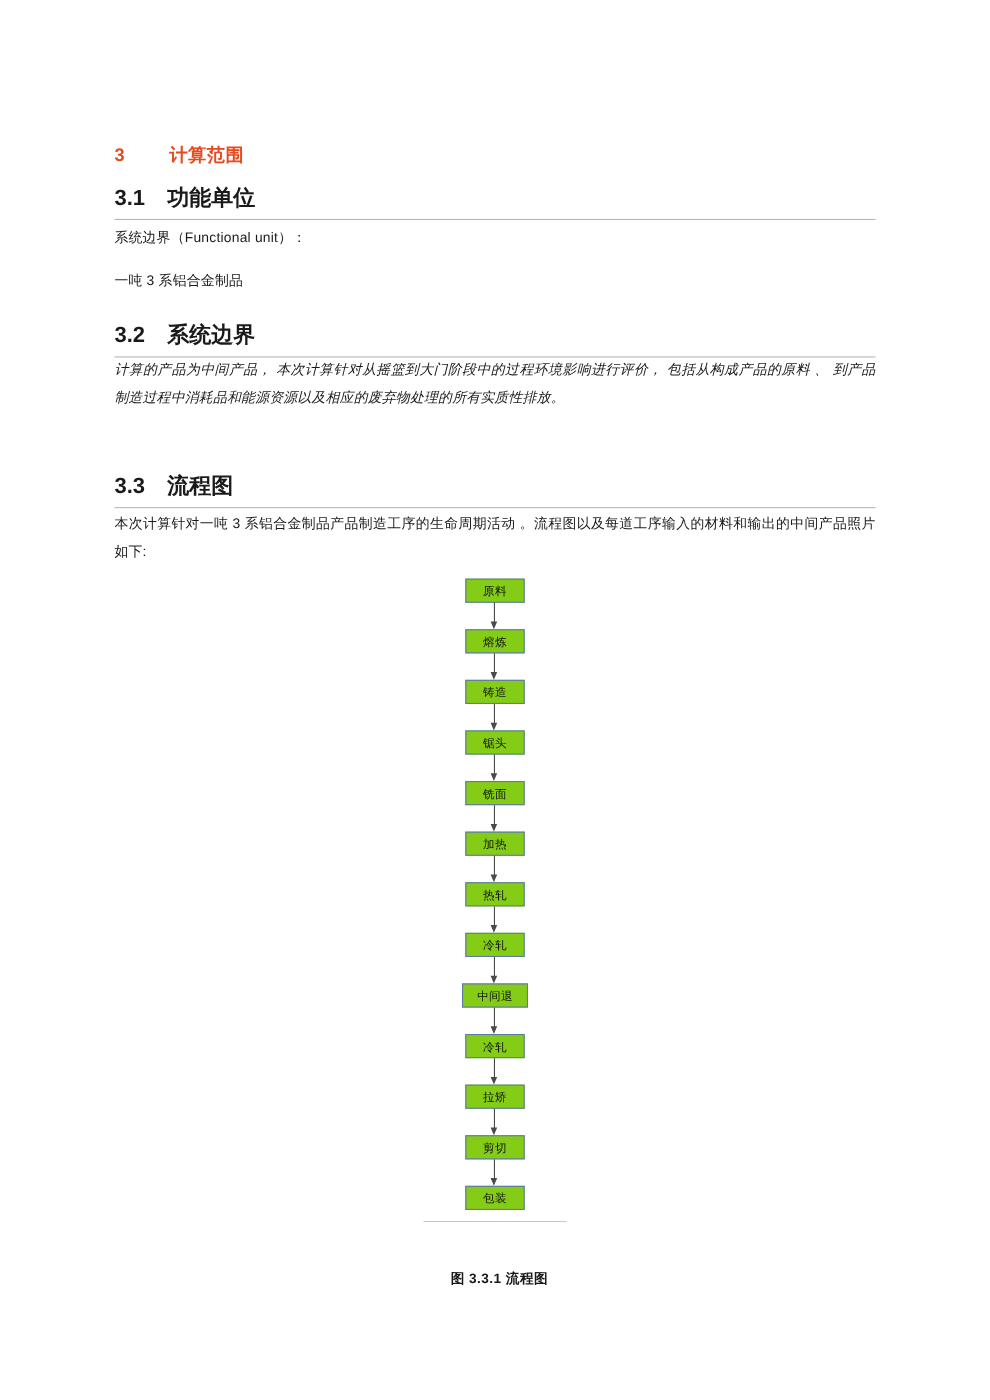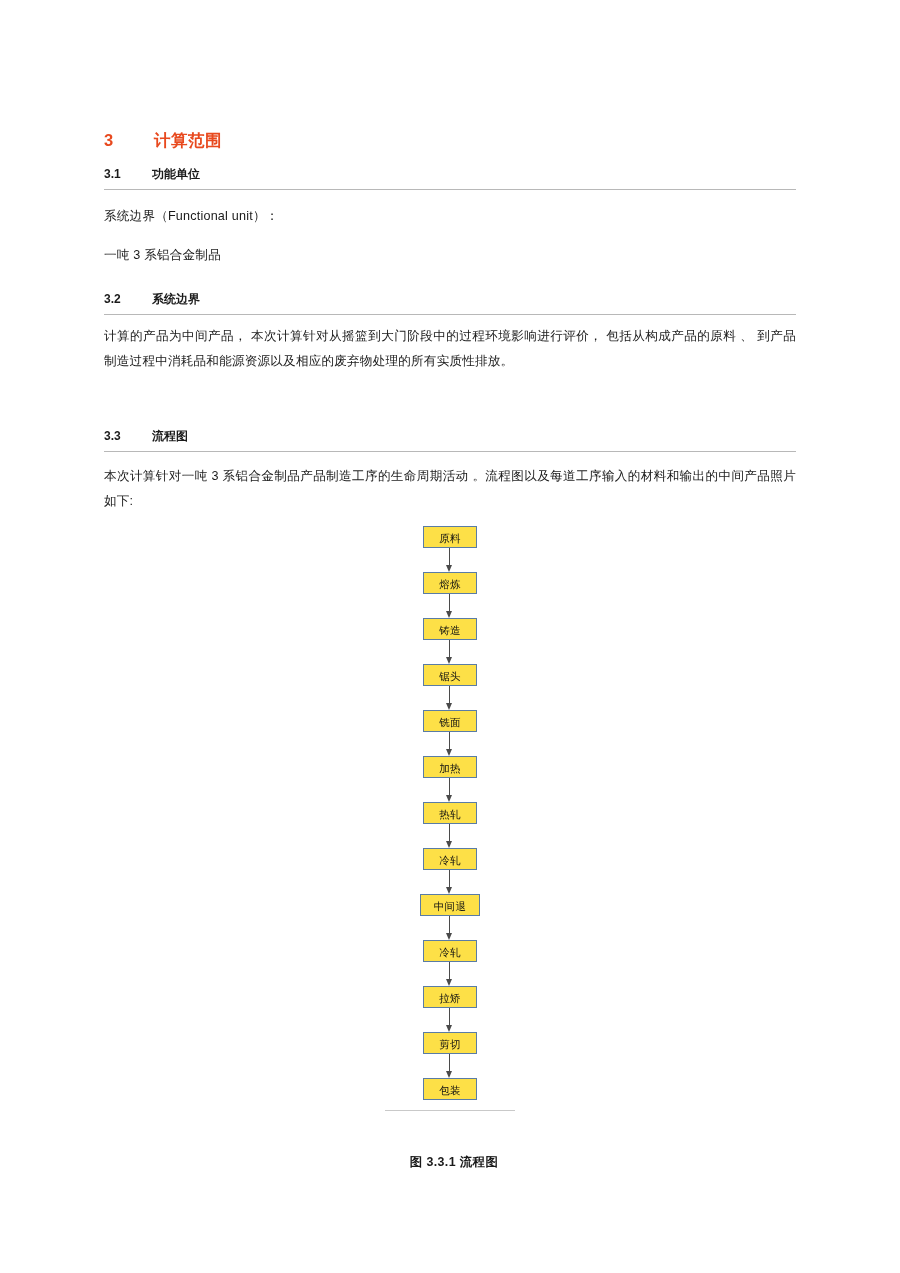--- a/index.html
+++ b/index.html
@@ -41,21 +41,21 @@
     top: 114px;
     left: 0;
     letter-spacing: 0.5px;
   }
   h1.sec-title .num {
     display: inline-block;
     width: 50px;
   }
 
   h2.sub-title {
-    font-size: 12px;
+    font-size: 20px;
     font-weight: bold;
     color: #1a1a1a;
     margin: 0;
     padding: 0 0 6px 0;
     border-bottom: 1px solid #b8b8b8;
     position: absolute;
     left: 0;
     width: 692px;
     box-sizing: border-box;
   }
@@ -83,21 +83,21 @@
     top: 510px;
     width: 692px;
     display: flex;
     flex-direction: column;
     align-items: center;
   }
   .flow-node {
     width: 54px;
     height: 22px;
     border: 1px solid #5a7ca5;
-    background: #fde047;
+    background: #84cc16;
     color: #111;
     font-size: 10.5px;
     line-height: 22px;
     text-align: center;
     box-sizing: border-box;
     letter-spacing: 0.3px;
   }
   .flow-node.wide {
     width: 60px;
   }
@@ -157,21 +157,21 @@
       <span class="num">3.1</span><span>功能单位</span>
     </h2>
 
     <p class="body-text" style="top:188px;">系统边界（Functional unit）：</p>
     <p class="body-text" style="top:227px;">一吨 3 系铝合金制品</p>
 
     <h2 class="sub-title" style="top:275px;">
       <span class="num">3.2</span><span>系统边界</span>
     </h2>
 
-    <p class="body-text" style="top:308px;">计算的产品为中间产品， 本次计算针对从摇篮到大门阶段中的过程环境影响进行评价， 包括从构成产品的原料 、 到产品制造过程中消耗品和能源资源以及相应的废弃物处理的所有实质性排放。</p>
+    <p class="body-text" style="top:308px;font-style:italic;">计算的产品为中间产品， 本次计算针对从摇篮到大门阶段中的过程环境影响进行评价， 包括从构成产品的原料 、 到产品制造过程中消耗品和能源资源以及相应的废弃物处理的所有实质性排放。</p>
 
     <h2 class="sub-title" style="top:412px;">
       <span class="num">3.3</span><span>流程图</span>
     </h2>
 
     <p class="body-text" style="top:448px;">本次计算针对一吨 3 系铝合金制品产品制造工序的生命周期活动 。流程图以及每道工序输入的材料和输出的中间产品照片如下:</p>
 
     <div class="flow">
 
       <div class="flow-node">原料</div>

